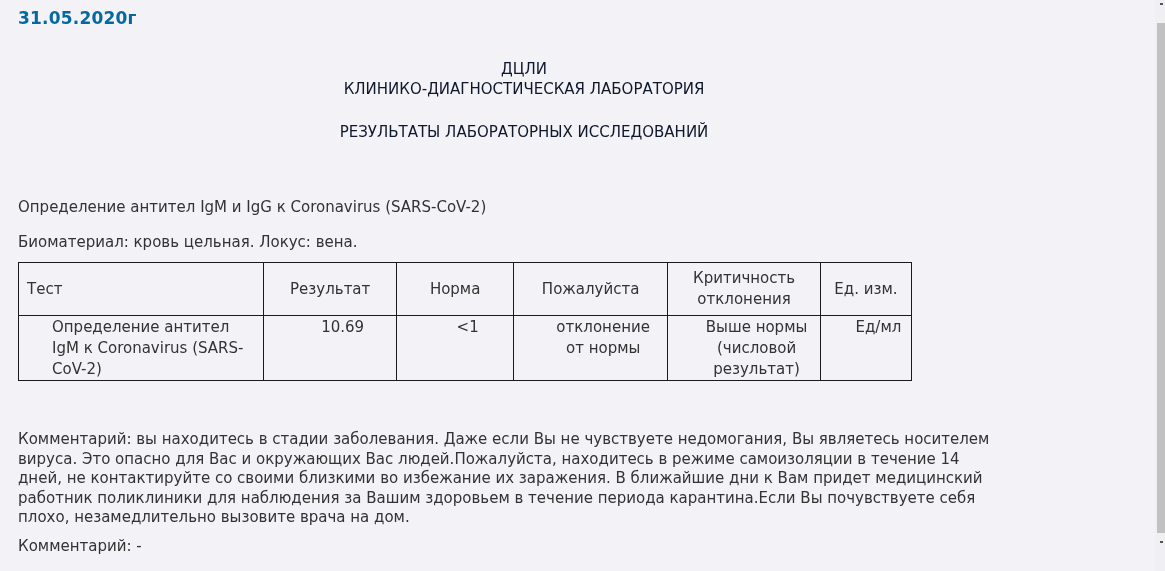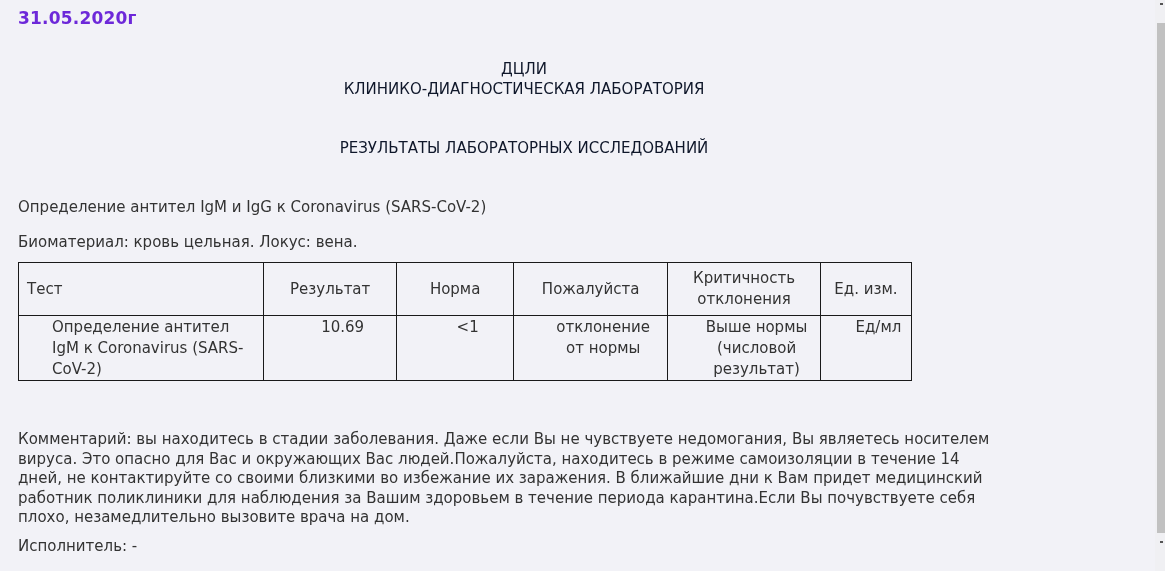--- a/index.html
+++ b/index.html
@@ -15,35 +15,35 @@
       font-family: "DejaVu Sans", sans-serif;
       color: #333333;
     }
     .date {
       position: absolute;
       left: 18px;
       top: 8px;
       font-family: "DejaVu Sans", sans-serif;
       font-weight: bold;
       font-size: 17px;
-      color: #6d28d9;
+      color: #0369a1;
       letter-spacing: 0.2px;
     }
     .header-block {
       position: absolute;
       left: 0;
       width: 1048px;
       text-align: center;
       font-size: 15px;
       color: #0f172a;
       line-height: 20px;
     }
     .h-org { top: 59px; }
     .h-lab { top: 79px; }
-    .h-res { top: 138px; }
+    .h-res { top: 122px; }
     .test-title {
       position: absolute;
       left: 18px;
       top: 198px;
       font-size: 15px;
       color: #333;
     }
     .biomaterial {
       position: absolute;
       left: 18px;
@@ -160,18 +160,18 @@
       <td>10.69</td>
       <td>&lt;1</td>
       <td>отклонение от нормы</td>
       <td>Выше нормы (числовой результат)</td>
       <td>Ед/мл</td>
     </tr>
   </tbody>
 </table>
 
 <div class="comment">Комментарий: вы находитесь в стадии заболевания. Даже если Вы не чувствуете недомогания, Вы являетесь носителем вируса. Это опасно для Вас и окружающих Вас людей.Пожалуйста, находитесь в режиме самоизоляции в течение 14 дней, не контактируйте со своими близкими во избежание их заражения. В ближайшие дни к Вам придет медицинский работник поликлиники для наблюдения за Вашим здоровьем в течение периода карантина.Если Вы почувствуете себя плохо, незамедлительно вызовите врача на дом.</div>
-<div class="executor">Исполнитель: -</div>
+<div class="executor">Комментарий: -</div>
 
 <div class="scrollbar-track"></div>
 <div class="scroll-arrow" style="top:3px"></div>
 <div class="scrollbar-thumb"></div>
 <div class="scroll-arrow" style="top:541px"></div>
 
 </body></html>

